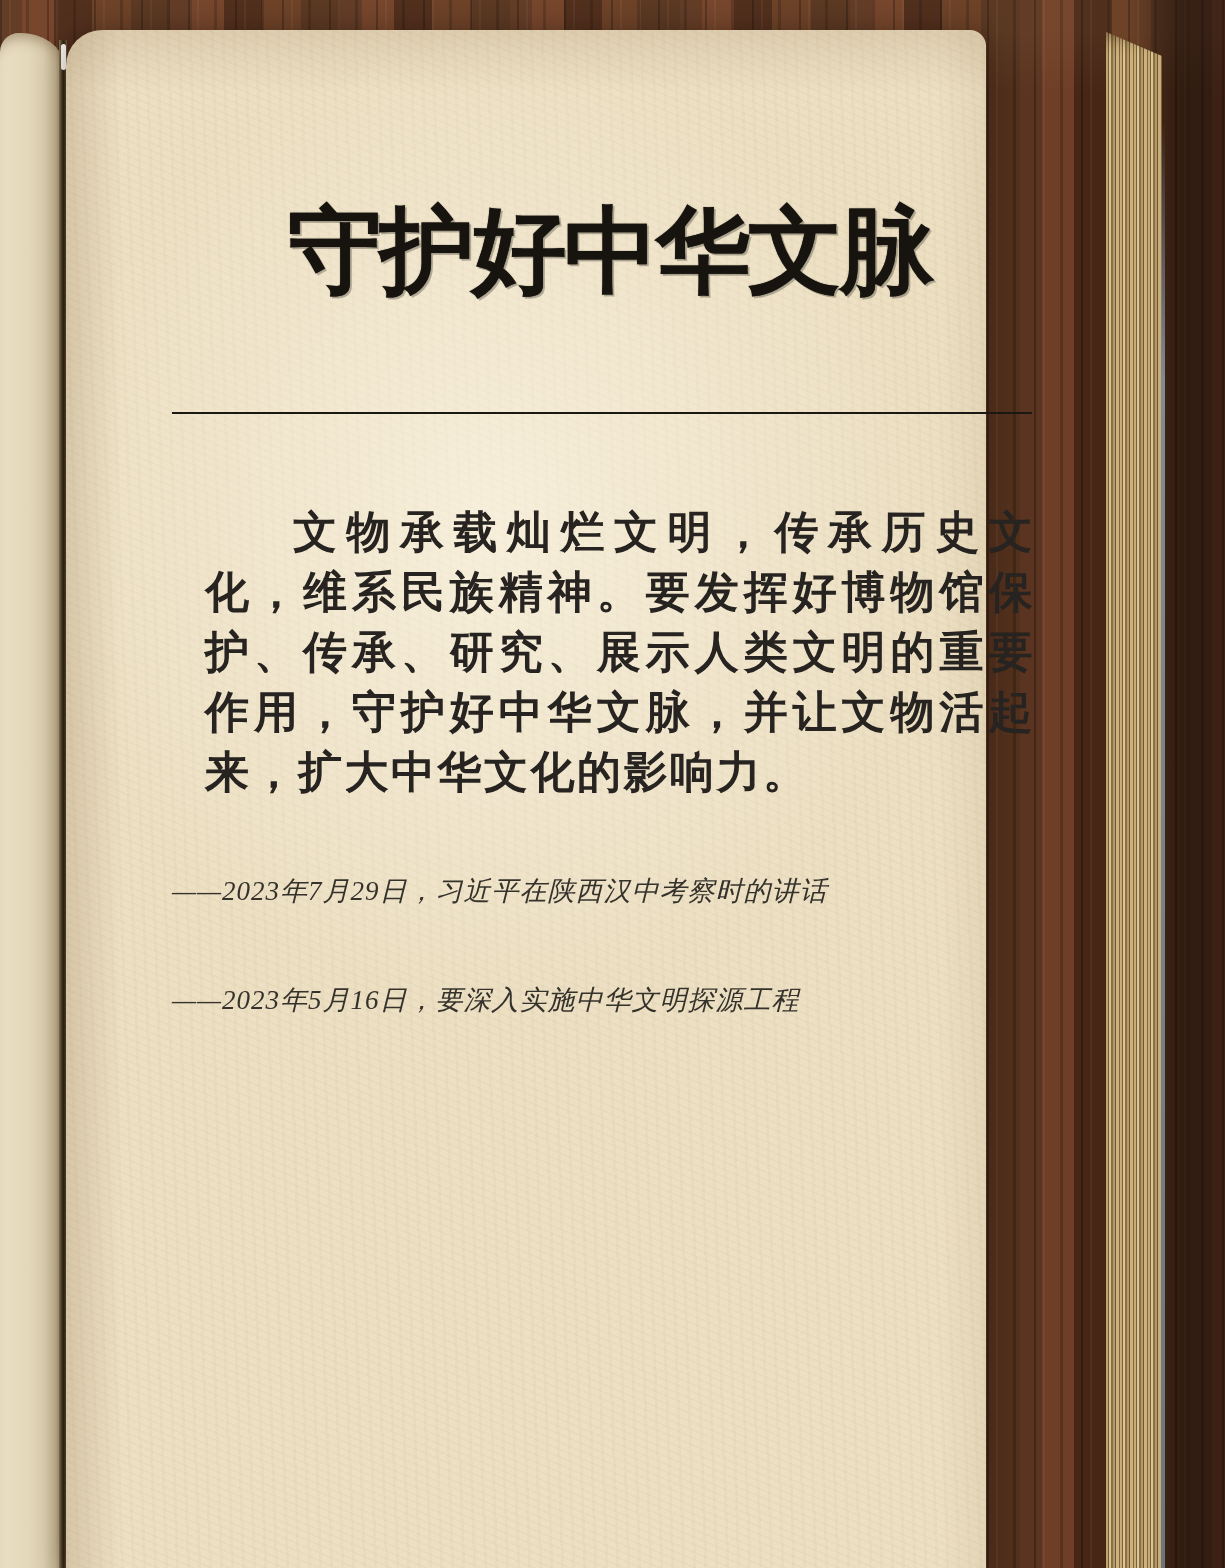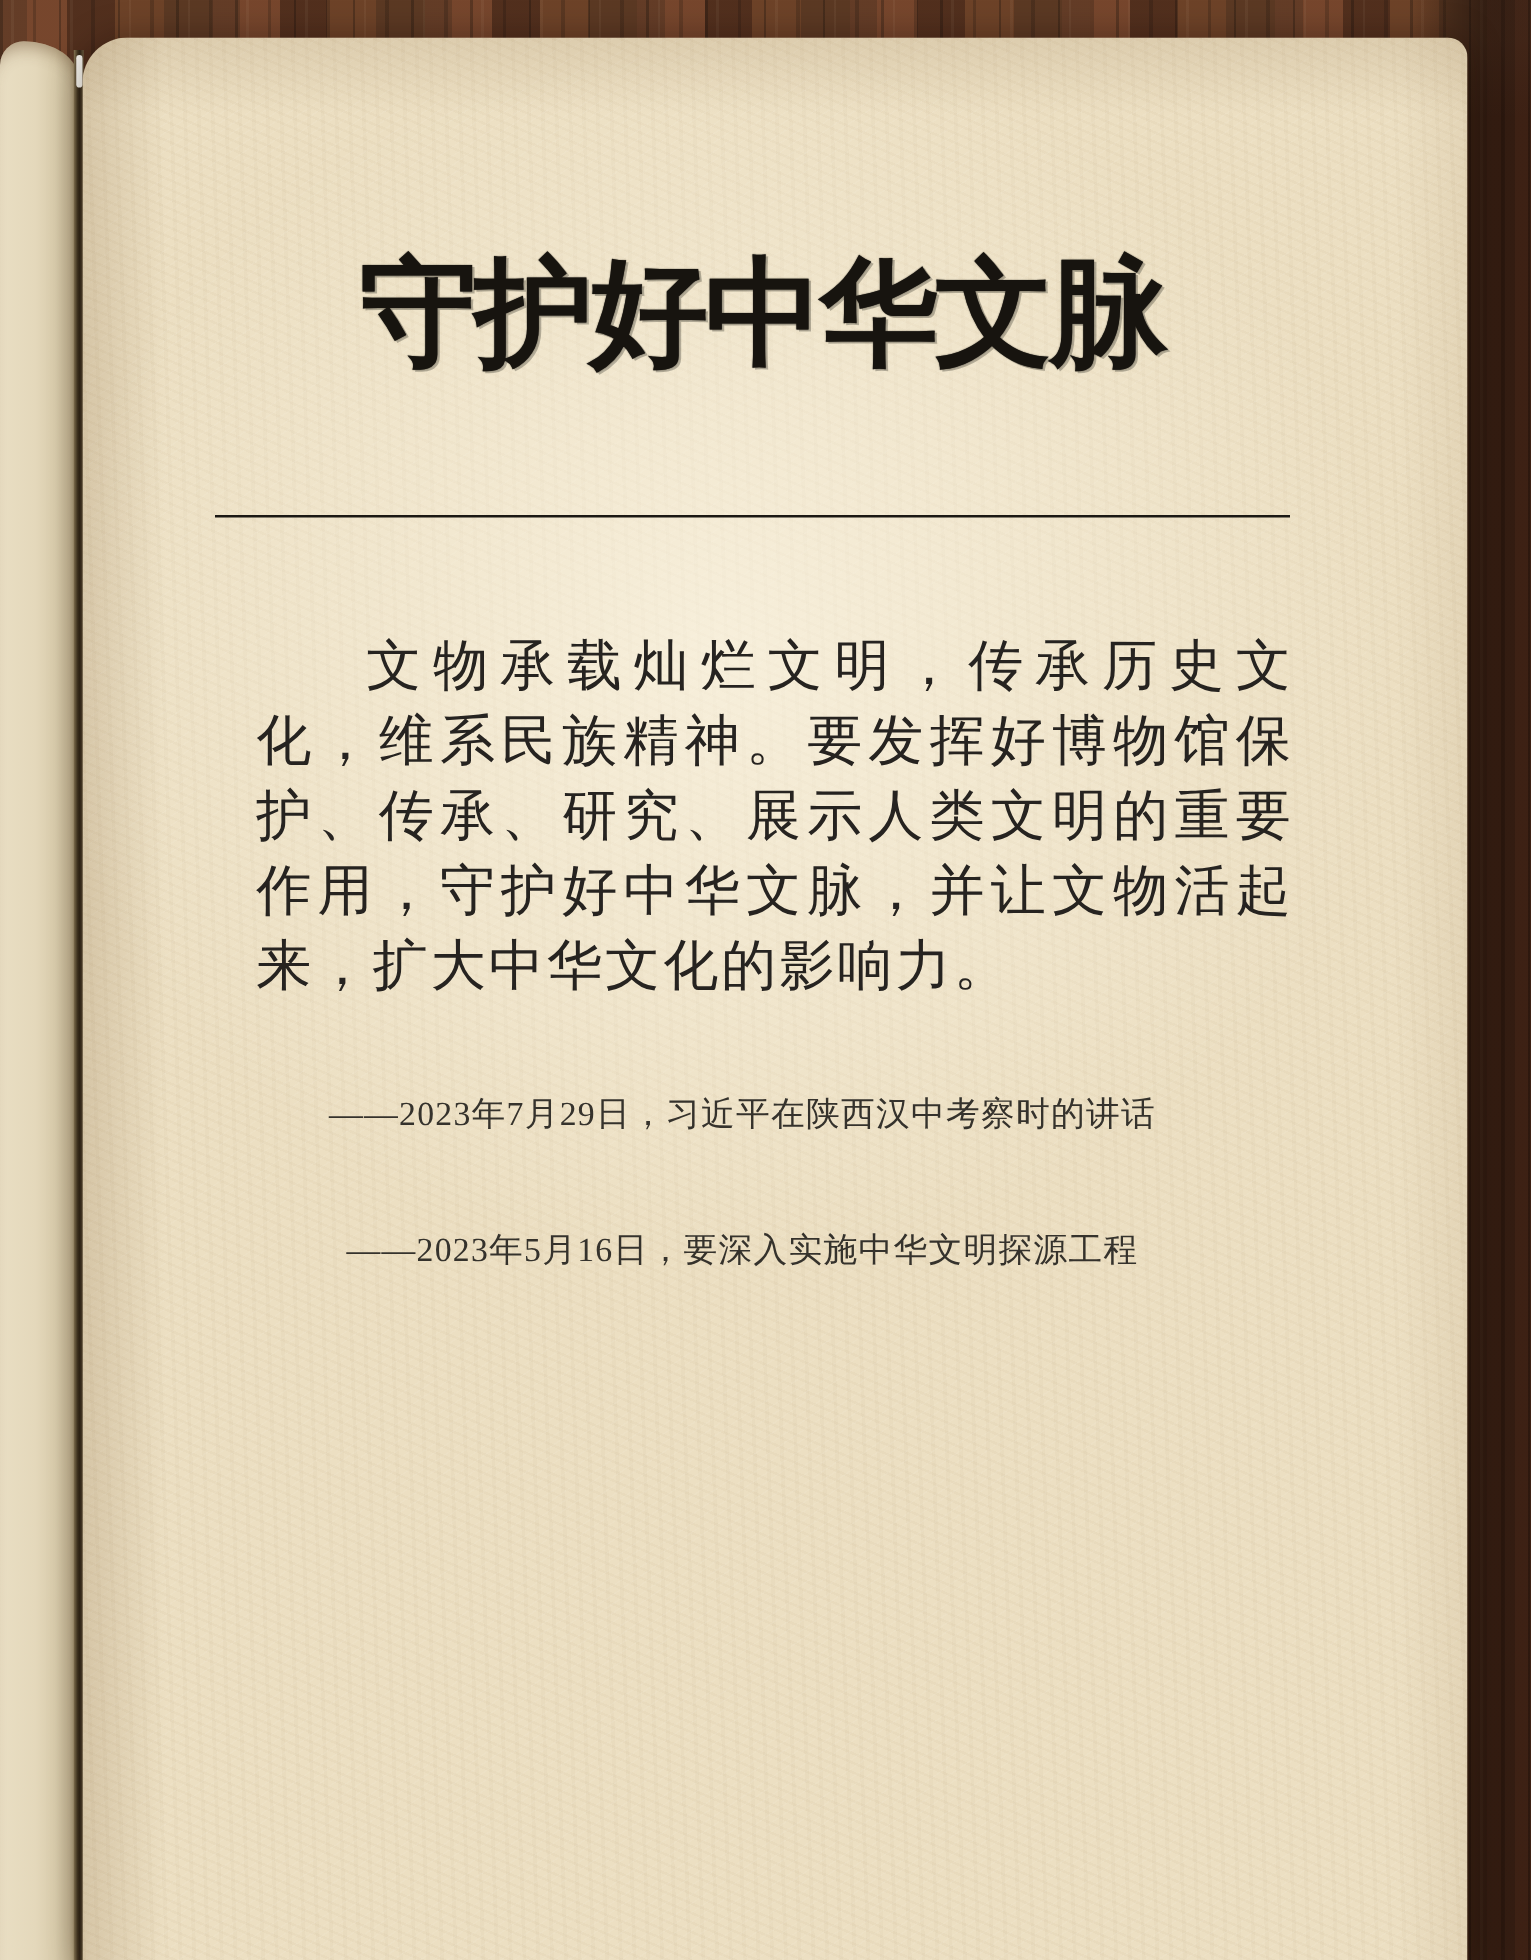--- a/index.html
+++ b/index.html
@@ -82,21 +82,21 @@
     position: absolute;
     left: 1161px; top: 120px; bottom: 0;
     width: 4px;
     background: linear-gradient(180deg, rgba(130,138,148,0) 0%, #828a95 18%, #6d7580 100%);
   }
 
   
   .page {
     position: absolute;
     left: 66px; top: 30px; bottom: 0;
-    width: 1108px;
+    width: 920px;
     background-color: #ecdfc2;
     background-image:
       radial-gradient(ellipse 70% 45% at 46% 32%, rgba(255,250,236,0.6), rgba(255,250,236,0) 70%),
       linear-gradient(90deg, rgba(125,95,55,0.20) 0%, rgba(125,95,55,0) 6%),
       linear-gradient(180deg, rgba(140,110,70,0.16) 0%, rgba(140,110,70,0) 4%),
       linear-gradient(270deg, rgba(150,120,80,0.10) 0%, rgba(150,120,80,0) 5%),
       repeating-linear-gradient(23deg, rgba(165,135,92,0.05) 0 2px, rgba(0,0,0,0) 2px 7px),
       repeating-linear-gradient(-34deg, rgba(255,255,255,0.06) 0 1px, rgba(0,0,0,0) 1px 6px),
       repeating-linear-gradient(88deg, rgba(150,125,85,0.04) 0 3px, rgba(0,0,0,0) 3px 11px);
     border-top-left-radius: 36px;
@@ -131,32 +131,33 @@
 
   .quote {
     margin: 0 0 0 33px;
     width: 830px;
     font-size: 44px;
     line-height: 60px;
     letter-spacing: 2.5px;
     text-align: justify;
     text-indent: 88px;
     color: #262320;
-    font-weight: 400;
+    font-weight: 700;
   }
   .quote-1 { margin-top: 89px; }
   .quote-2 { margin-top: 99px; }
 
   .attribution {
     margin: 0 16px 0 0;
     font-size: 27px;
     line-height: 36px;
     letter-spacing: 1px;
-    text-align: center;
+    text-align: left;
     color: #35322c;
+    font-style: italic;
   }
   .attribution-1 { margin-top: 70px; }
   .attribution-2 { margin-top: 73px; }
 </style>
 </head>
 <body>
 
 <div class="stage">
 
   <div class="wood"></div>

